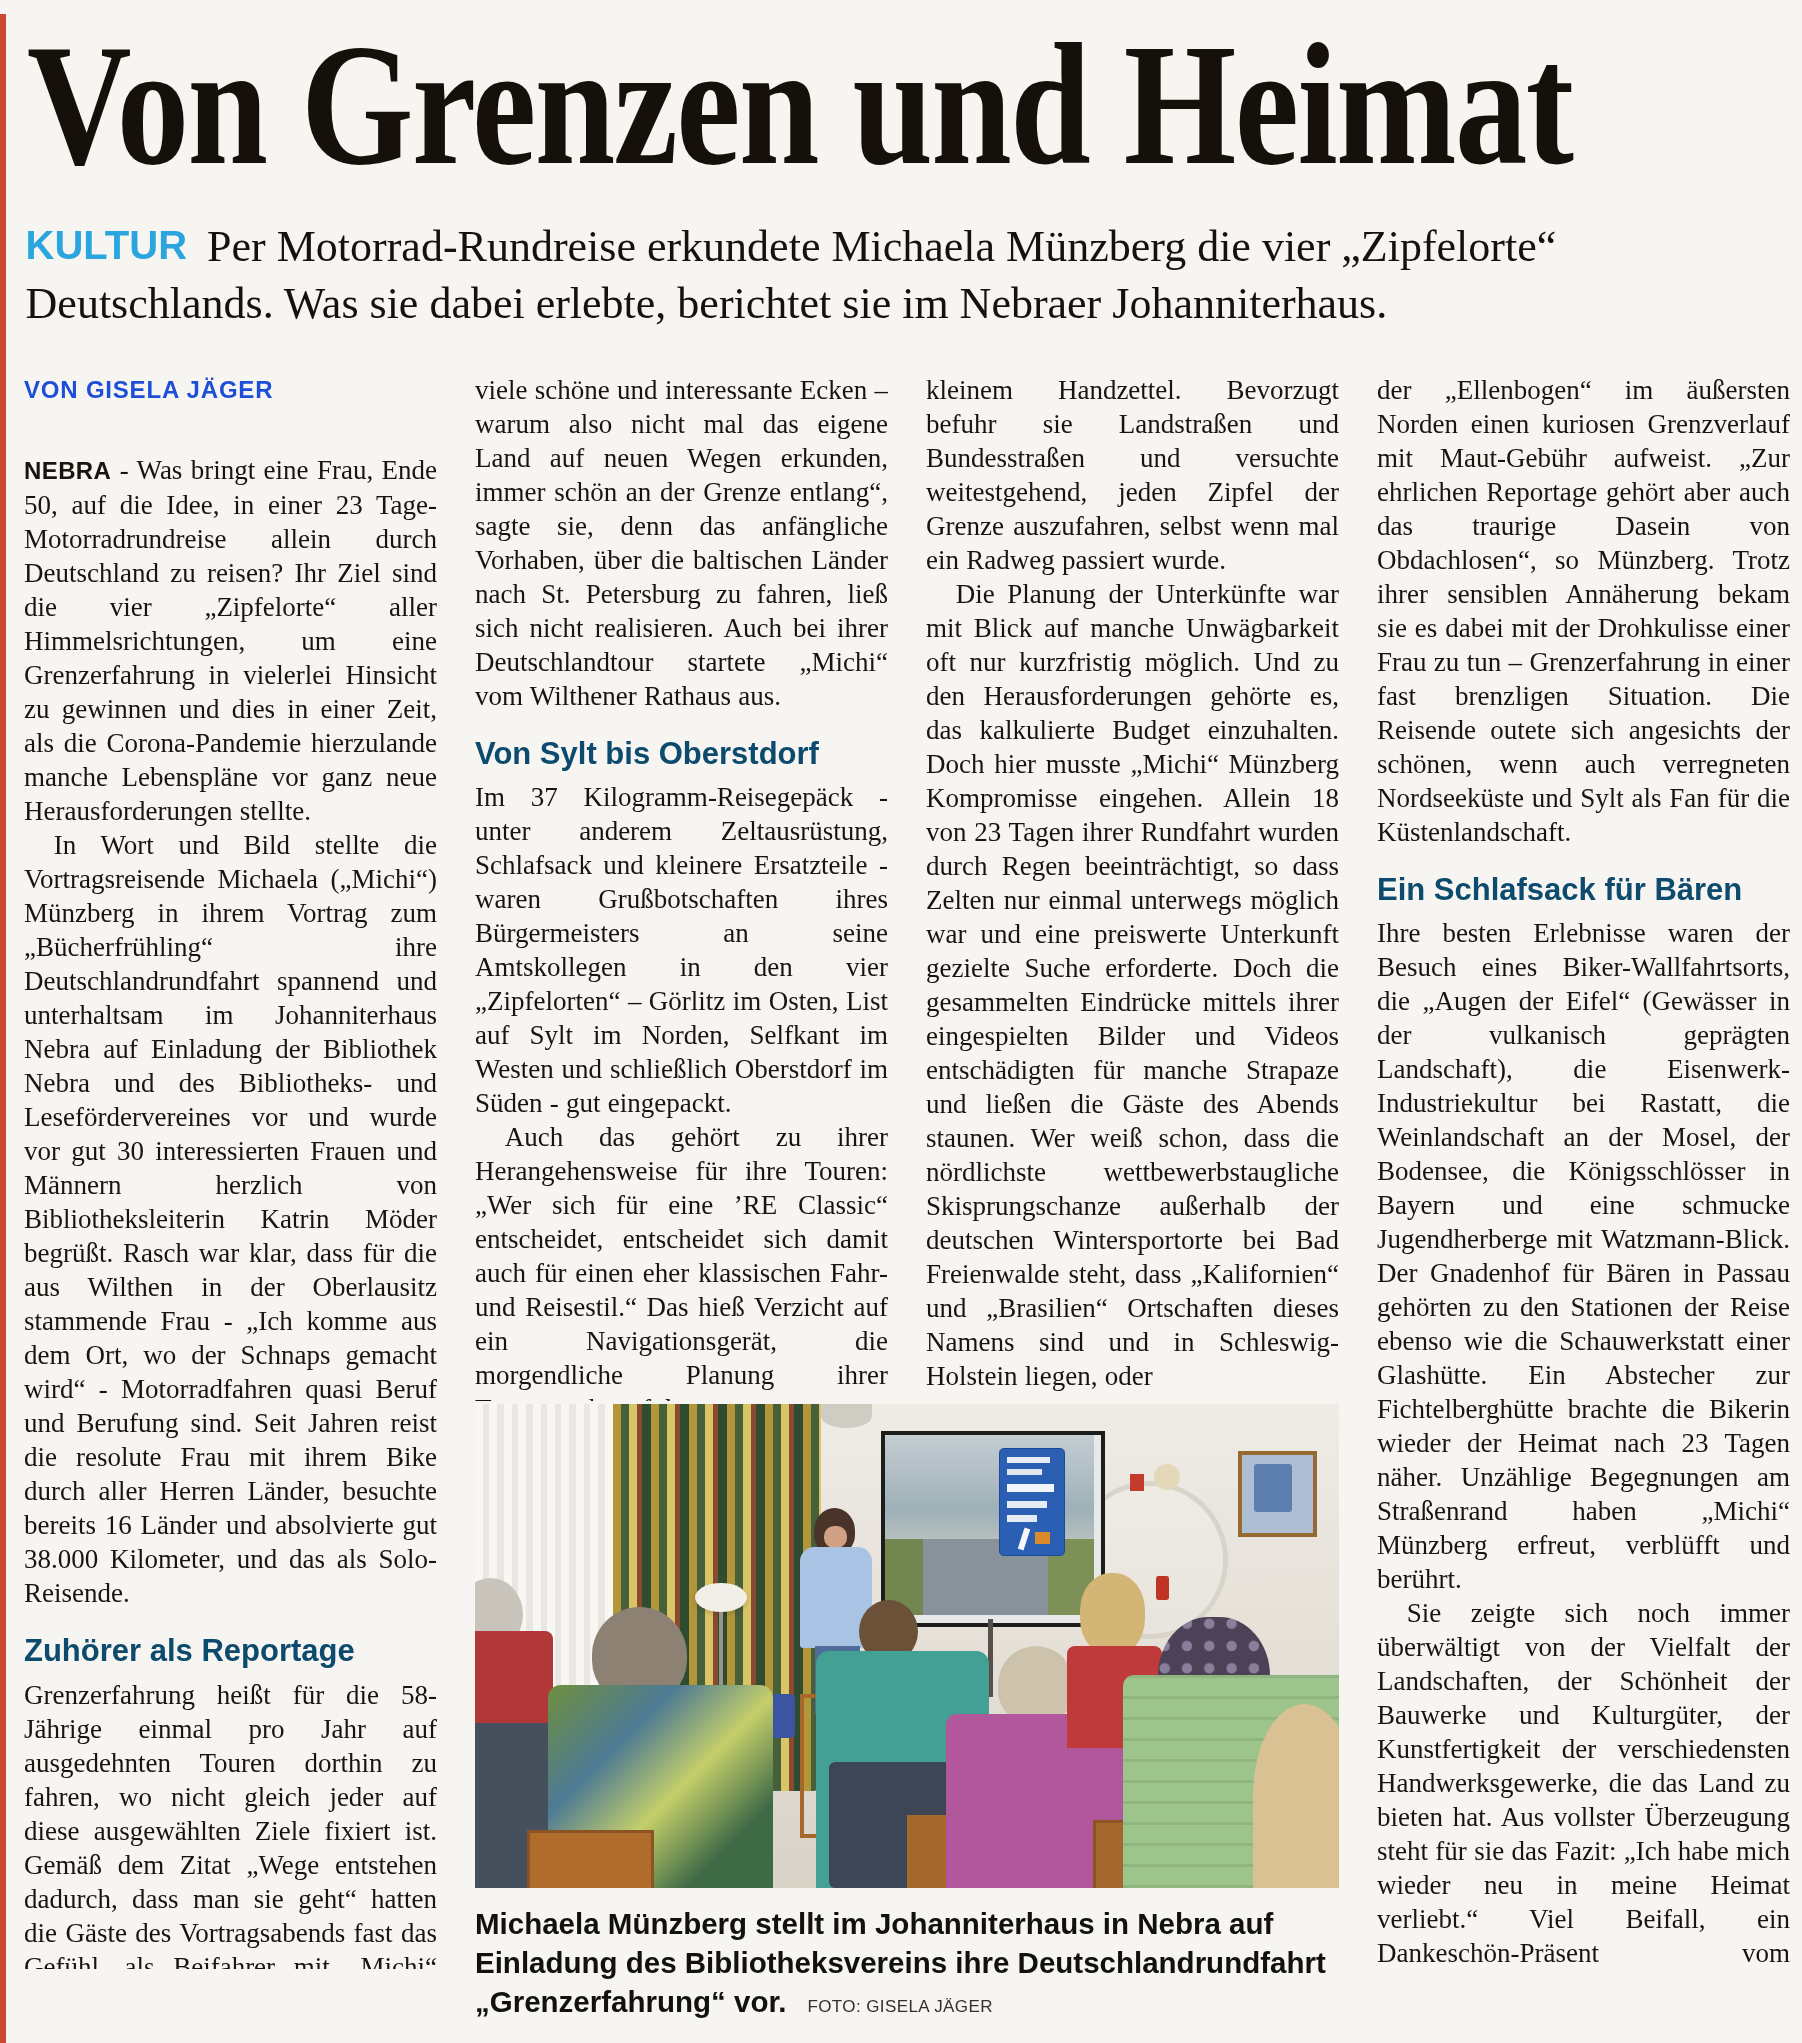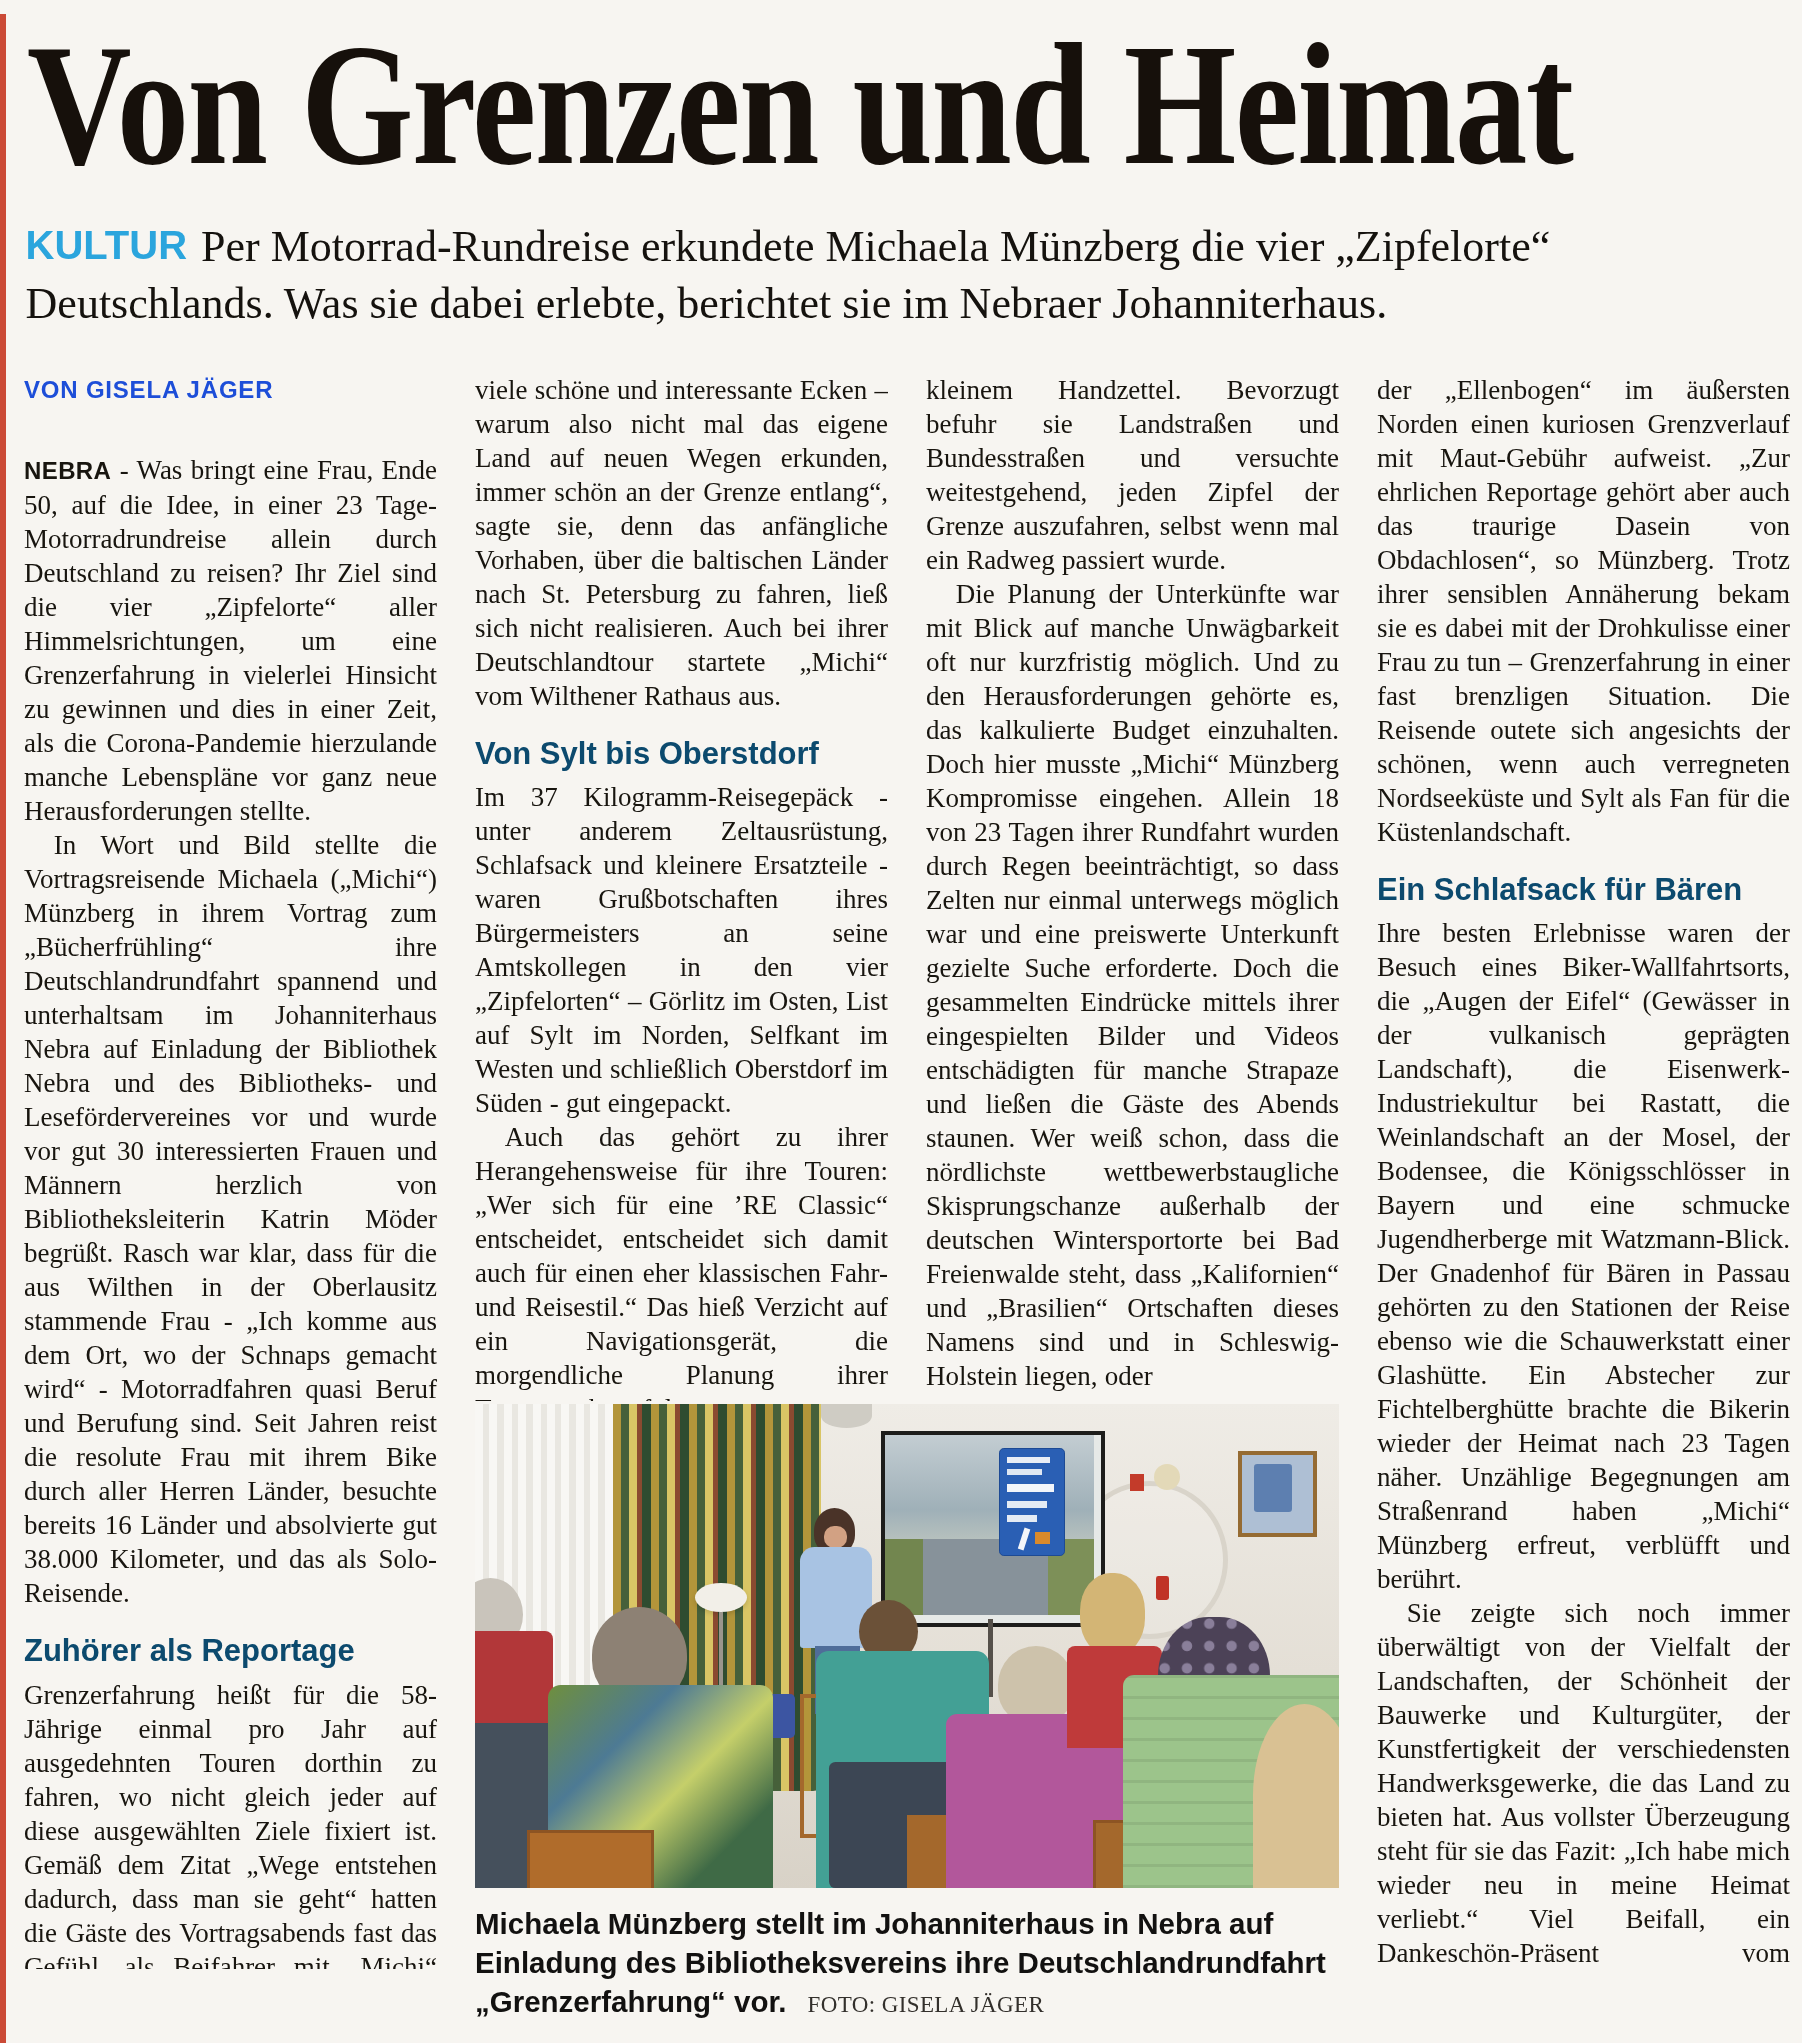--- a/index.html
+++ b/index.html
@@ -19,21 +19,21 @@
   }
   .headline-wrap{height:198px;overflow:visible;}
 
   
   .standfirst{
     font-size:44px;line-height:57px;color:#15120e;margin:4.8px 1.6px 0 1.6px;max-width:1768px;
     text-align:left;
   }
   .kicker{
     font-family:"Liberation Sans", sans-serif;font-weight:bold;
-    font-size:40px;letter-spacing:0px;margin-right:14px;vertical-align:1.6px;
+    font-size:40px;letter-spacing:0px;margin-right:20px;vertical-align:1.6px;
   }
 
   
   .columns{
     display:grid;grid-template-columns:413px 864px 413px;column-gap:38px;
     margin-top:41px;align-items:start;
   }
   .col{overflow:hidden;}
   .col-single{height:1596px;}
   .byline{
@@ -60,21 +60,21 @@
     position:relative;width:864px;height:484px;margin-top:3.2px;overflow:hidden;
     background:linear-gradient(180deg,#efece6 0%,#e4dfd6 55%,#d8d2c7 100%);
   }
   .ph{position:absolute;display:block;}
   .caption{
     font-family:"Liberation Sans", sans-serif;font-weight:bold;
     font-size:29.5px;line-height:39px;color:#121110;margin-top:16px;max-width:864px;
     text-align:left;
   }
   .credit{
-    font-family:Liberation Serif, serif;font-weight:normal;font-size:23px;
+    font-family:Liberation Sans, sans-serif;font-weight:normal;font-size:17px;
     letter-spacing:0.4px;color:#33302c;margin-left:21px;white-space:nowrap;
   }
 </style>
 </head>
 <body>
 
 <span class="scan-edge"></span>
 
 <div class="page">
 

